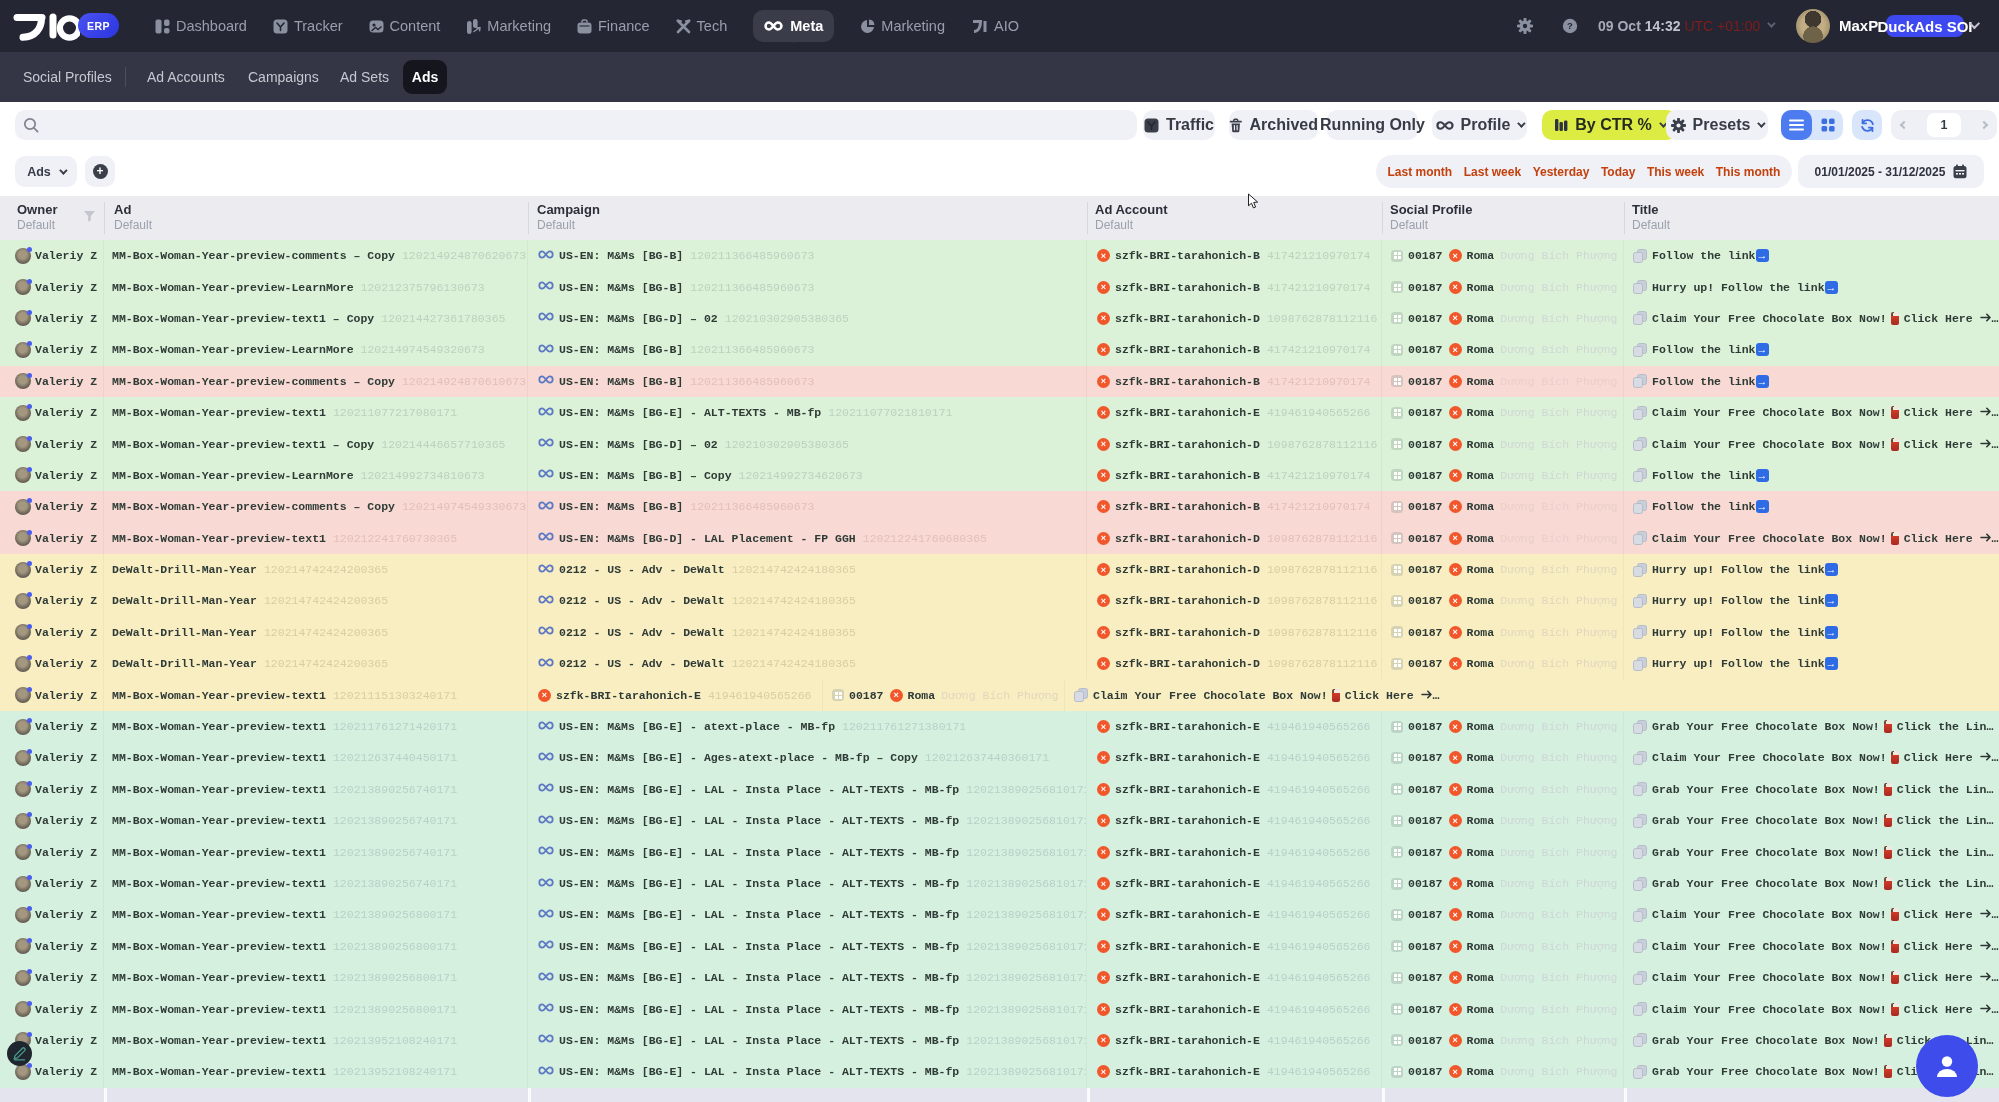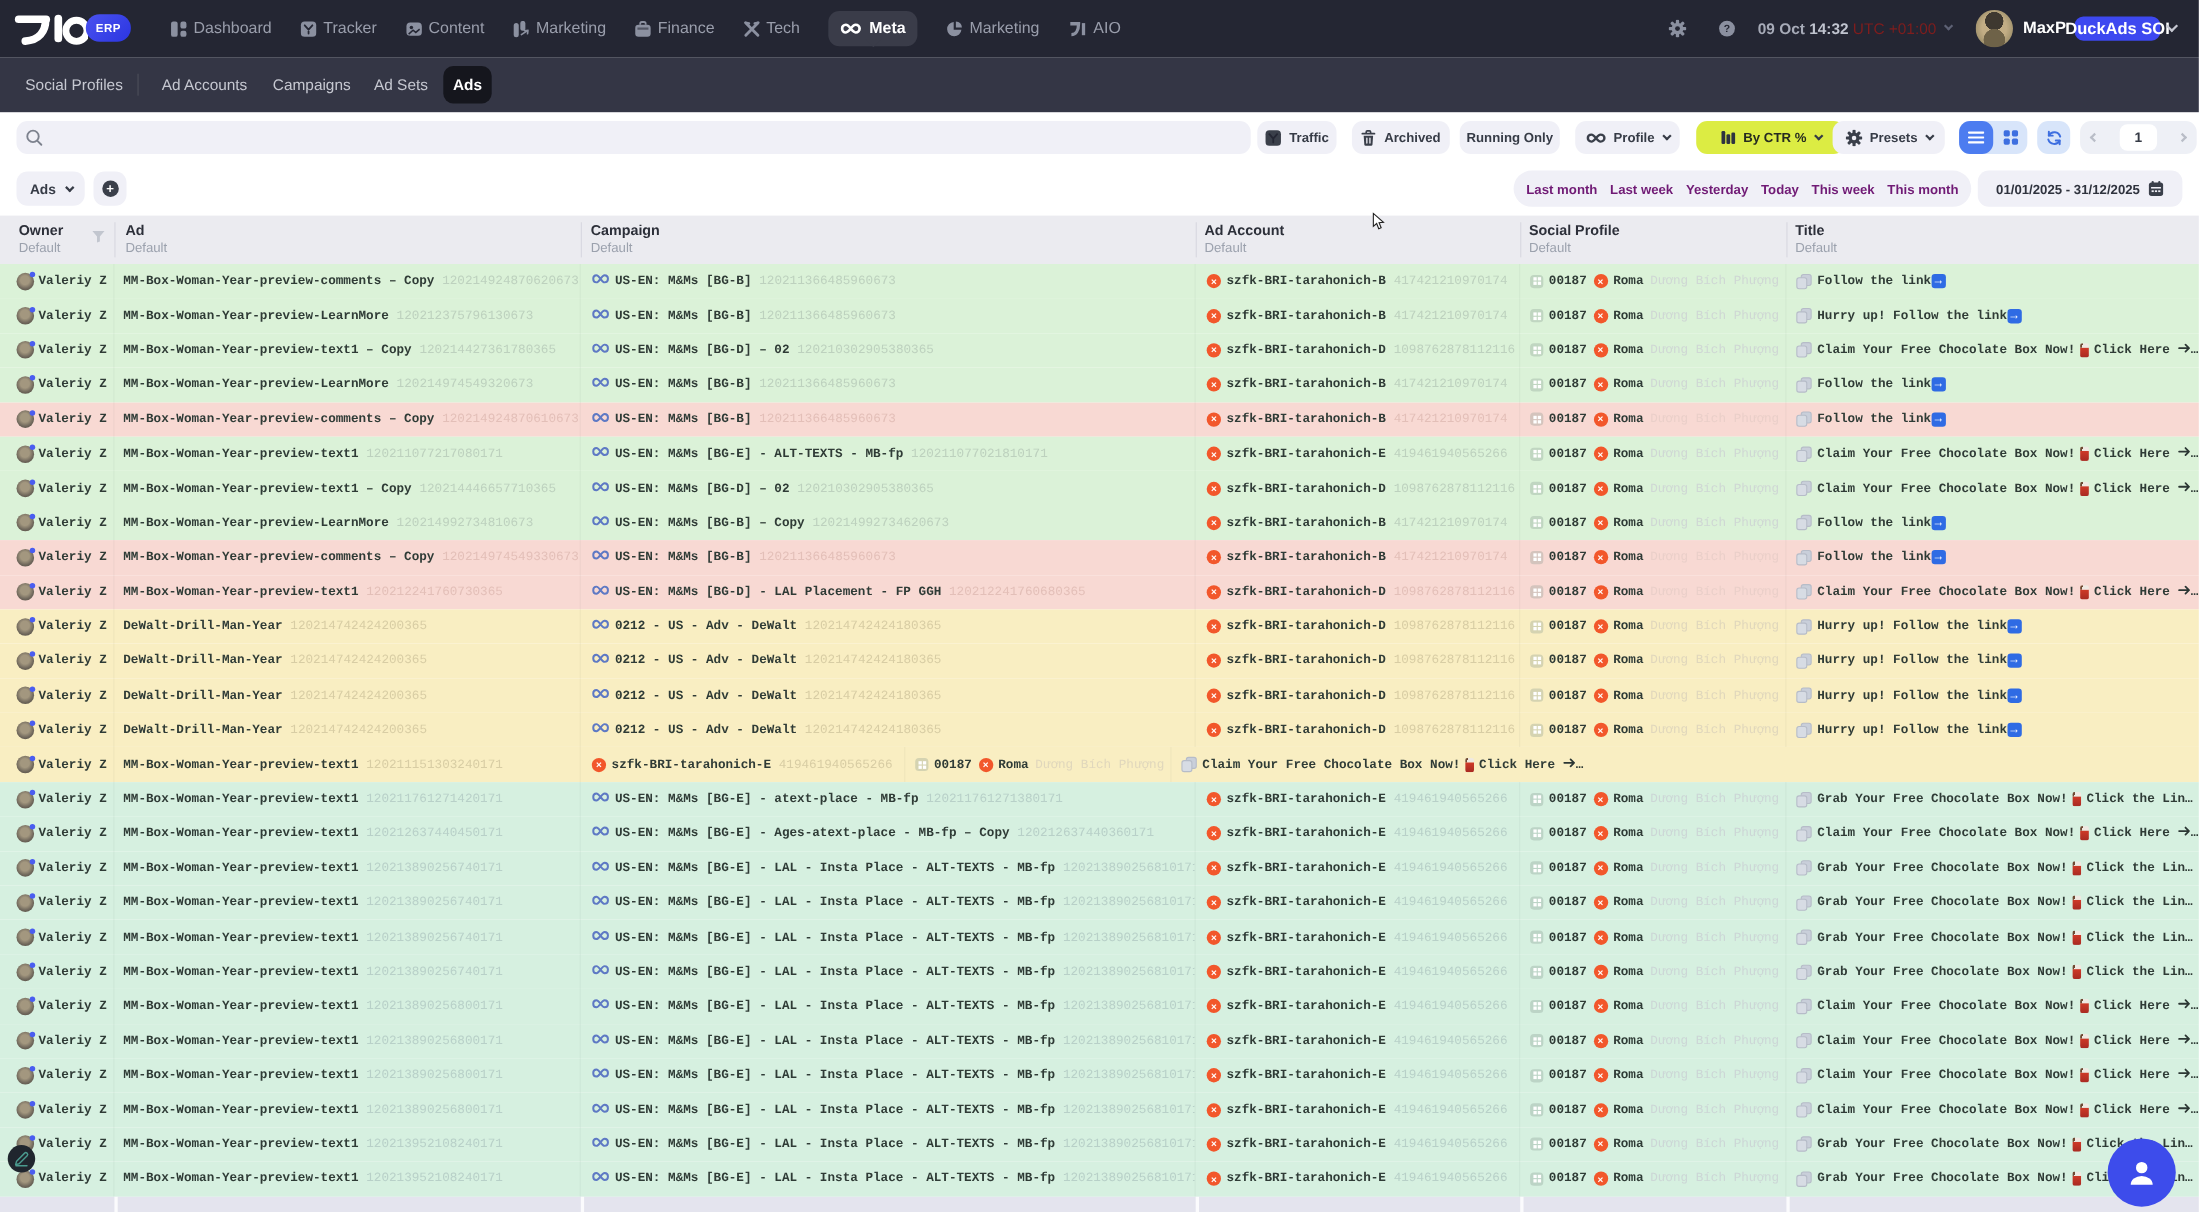--- a/index.html
+++ b/index.html
@@ -13,25 +13,25 @@
 .nav .meta-pill{background:#3a3c49;border-radius:10px;padding:8px 11px;color:#ffffff;font-weight:bold;margin-right:26px;position:relative}
 .nav .meta-pill:after{content:"";position:absolute;left:50%;bottom:-8px;margin-left:-7px;border:7px solid transparent;border-top-color:#3a3c49}
 
 .sub .it{position:absolute;top:0;height:50px;display:flex;align-items:center;color:#c6c8d1;font-size:14px;white-space:nowrap}
 .sub .div{position:absolute;left:125px;top:15px;width:1px;height:20px;background:#4c4e5a}
 .ads-pill{position:absolute;left:403px;top:8px;width:44px;height:34px;background:#15161d;border-radius:9px;color:#fff;font-weight:bold;font-size:14px;display:flex;align-items:center;justify-content:center}
 
 .chev{display:inline-block;width:8px;height:8px;border-right:2px solid currentColor;border-bottom:2px solid currentColor;transform:rotate(45deg) translateY(-2px)}
 .chev.sm{width:6px;height:6px}
 
-.btn{position:absolute;top:110px;height:30px;background:#f0f0f7;border-radius:10px;display:flex;align-items:center;justify-content:center;gap:7px;font-size:12px;font-weight:bold;color:#363b46;white-space:nowrap}
+.btn{position:absolute;top:110px;height:30px;background:#f0f0f7;border-radius:10px;display:flex;align-items:center;justify-content:center;gap:7px;font-size:16px;font-weight:bold;color:#363b46;white-space:nowrap}
 .search{position:absolute;left:15px;top:110px;width:1122px;height:30px;background:#f0f0f7;border-radius:10px;display:flex;align-items:center;color:#9aa1ae;font-size:12.5px;padding:0 14px 0 8px}
 .search .ph{flex:1}
 .row2btn{position:absolute;top:156px;height:31px;background:#f0f0f7;border-radius:10px;display:flex;align-items:center;justify-content:center;font-size:12.5px;font-weight:bold;color:#363b46}
-.ranges{position:absolute;left:1376px;top:155px;width:416px;height:33px;background:#f0f0f7;border-radius:17px;display:flex;align-items:center;justify-content:space-evenly;font-size:12px;font-weight:bold;color:#701a75}
+.ranges{position:absolute;left:1376px;top:155px;width:416px;height:33px;background:#f0f0f7;border-radius:17px;display:flex;align-items:center;justify-content:space-evenly;font-size:12px;font-weight:bold;color:#c2410c}
 .datebox{position:absolute;left:1798px;top:155px;width:186px;height:33px;background:#f0f0f7;border-radius:10px;display:flex;align-items:center;justify-content:center;gap:8px;font-size:12px;font-weight:bold;color:#2f333e}
 
 .thead{position:absolute;left:0;top:196px;width:1999px;height:44px;background:#ebebf0}
 .thead .lab{position:absolute;top:6px;font-size:13px;font-weight:bold;color:#2c2f39}
 .thead .def{position:absolute;top:22px;font-size:12px;color:#9ba1ad}
 .thead .sep{position:absolute;top:6px;width:1px;height:32px;background:#d8d8e0}
 .rows{position:absolute;left:0;top:240px;width:1999px}
 .tr{display:flex;width:1999px;height:31.4px;align-items:stretch}
 .tr.g1{--bg:#dbf2d8;--mut:#bdd1be;--mut2:#cfd7d4}
 .tr.g2{--bg:#d6f0e0;--mut:#b8d0c8;--mut2:#ccd6d6}

